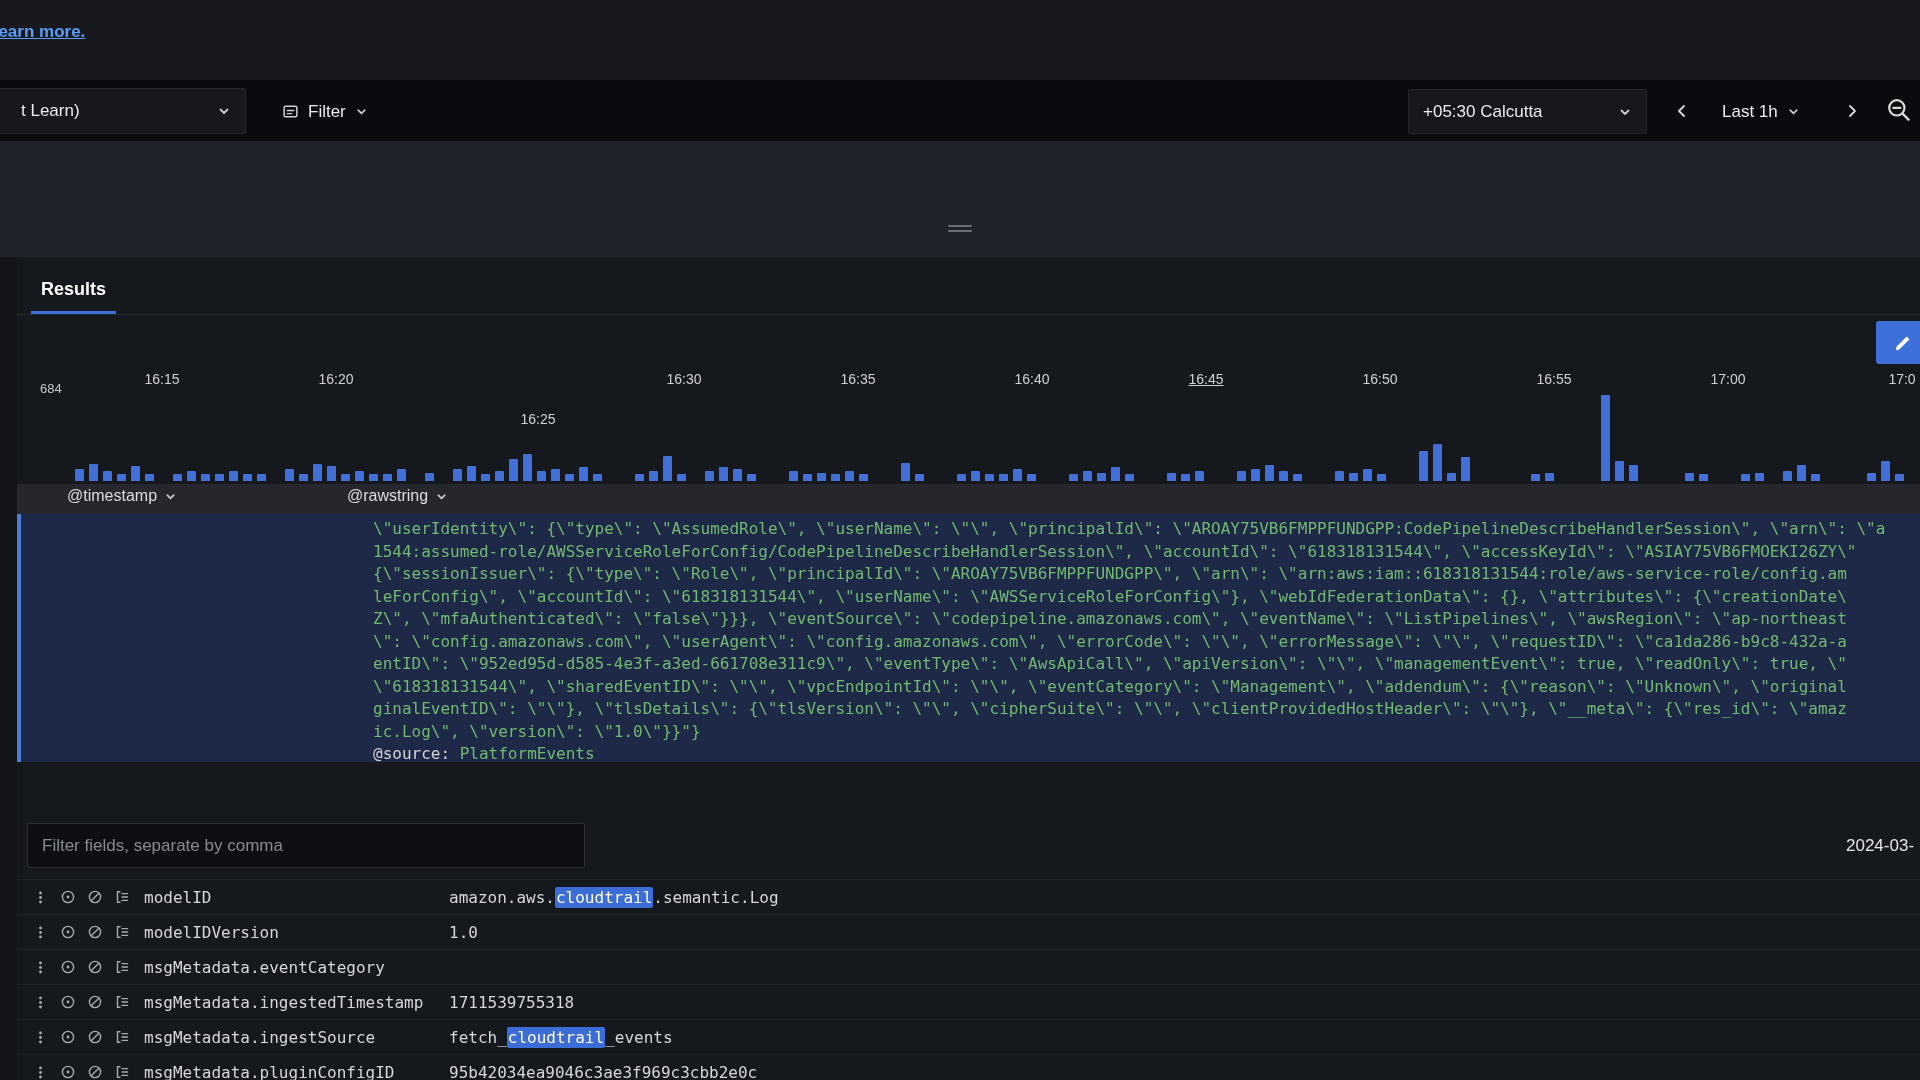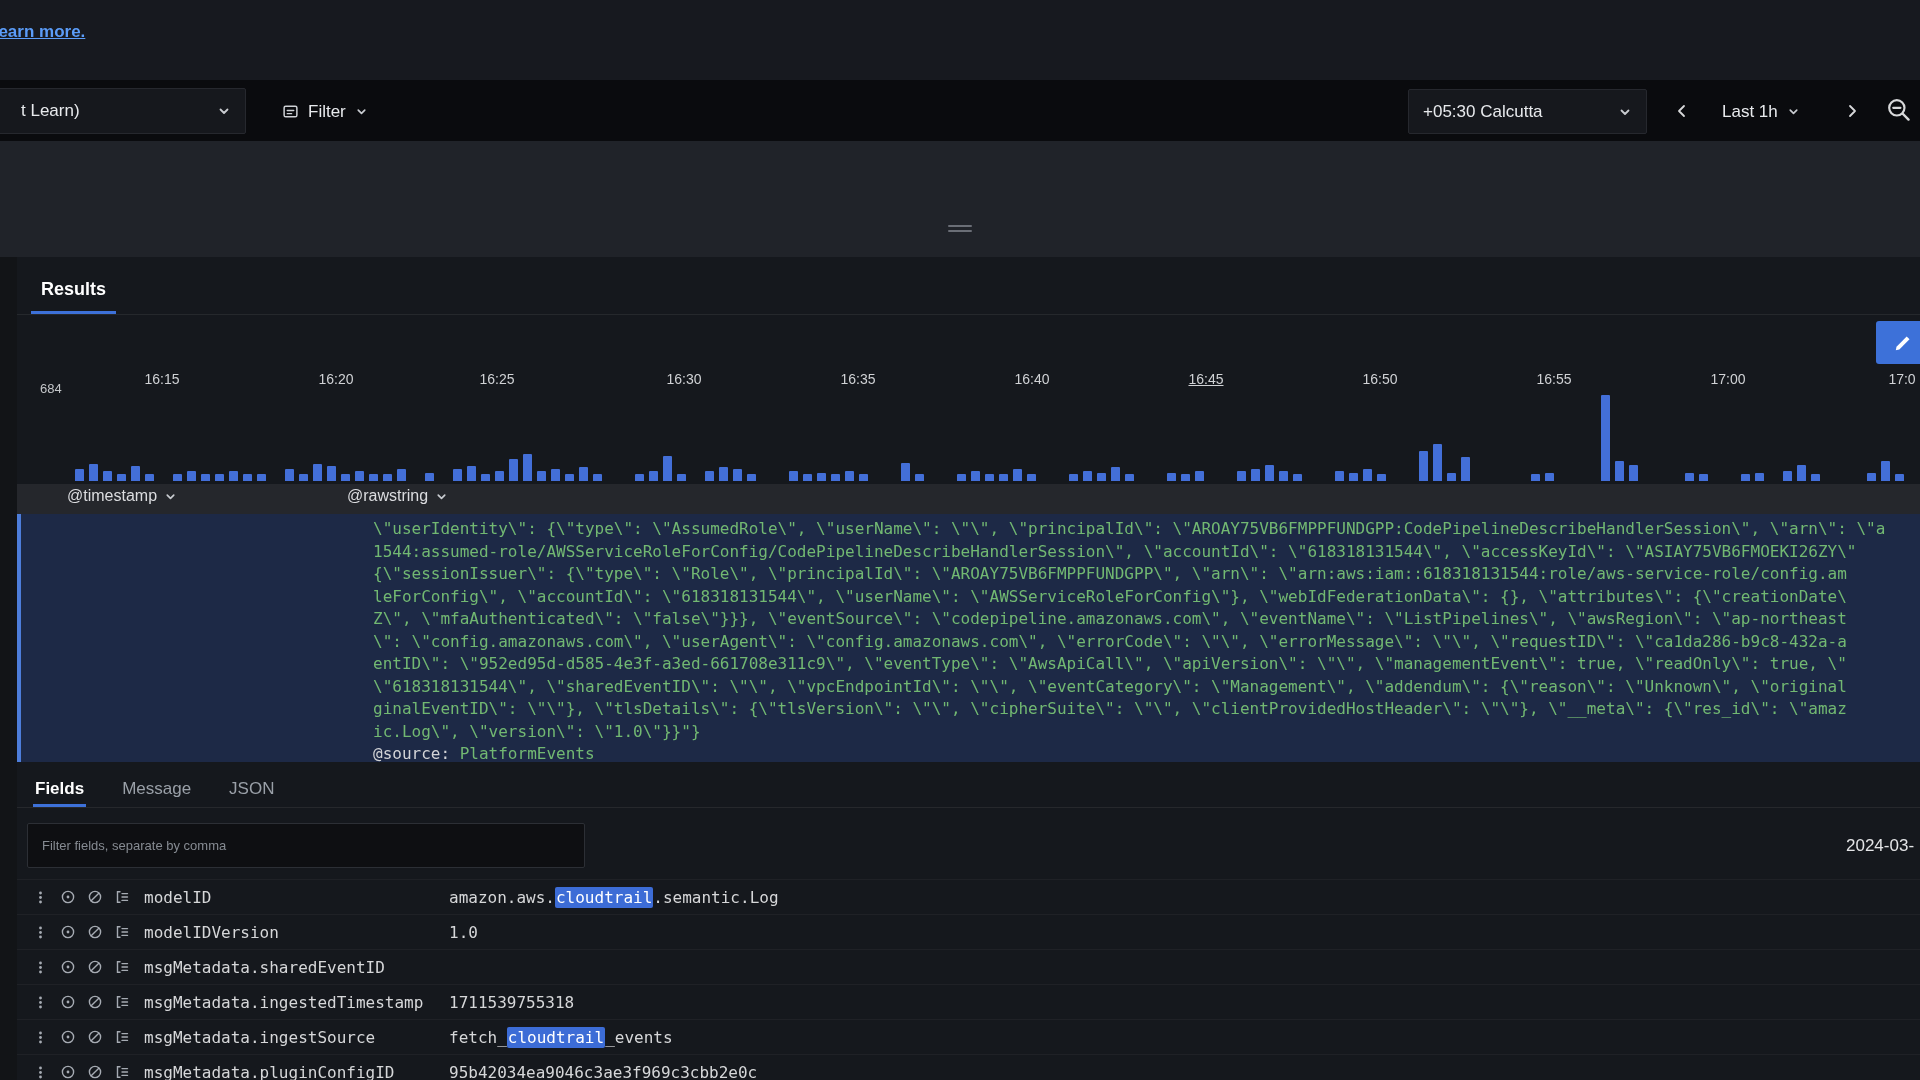--- a/index.html
+++ b/index.html
@@ -75,21 +75,21 @@
   .srcline .src-value{color:var(--log_green);}
 
   
   .detail-tabs{position:absolute;left:0;right:0;top:514px;height:37px;
     border-bottom:1px solid #26282c;padding-left:16px;display:flex;gap:34px;align-items:flex-end;}
   .dtab{font-size:17px;color:#9aa0a8;padding:0 2px 8px;}
   .dtab.active{color:#ffffff;font-weight:600;border-bottom:3px solid var(--accent);padding-bottom:5px;}
 
   
   .filter-input{position:absolute;left:10px;top:566px;width:558px;height:45px;background:#0e0f12;
-    border:1px solid #2c2f35;border-radius:2px;color:#d8d9da;font-size:13px;padding:0 14px;outline:none;}
+    border:1px solid #2c2f35;border-radius:2px;color:#d8d9da;font-size:17px;padding:0 14px;outline:none;}
   .filter-input::placeholder{color:#868b92;}
   .date-text{position:absolute;left:1829px;top:579px;font-size:17px;color:#e4e5e7;white-space:nowrap;}
 
   
   .field-rows{position:absolute;left:0;right:0;top:622px;}
   .frow{height:35px;display:flex;align-items:center;padding-left:10px;
     border-top:1px solid rgba(255,255,255,0.045);}
   .islot{width:27px;height:27px;display:flex;justify-content:center;align-items:center;flex:0 0 auto;}
   .fname{margin-left:9px;width:305px;font-family:"DejaVu Sans Mono",monospace;font-size:16px;
     color:#d6d7d9;white-space:nowrap;overflow:hidden;flex:0 0 auto;}
@@ -188,21 +188,21 @@
       <svg width="20" height="20" viewBox="0 0 20 20">
           <path d="M2.8 17.2 l0.7 -3.5 L13.7 3.5 l2.8 2.8 L6.3 16.5 z" fill="#ffffff"></path>
         </svg>
     </span>
   </button>
 
   <span class="count-label" data-interactable="false">684</span>
   <div id="hist-labels" data-interactable="false">
       <span class="hist-label" data-interactable="false" style="left: 145px;">16:15</span>
       <span class="hist-label" data-interactable="false" style="left: 319px;">16:20</span>
-      <span class="hist-label" data-interactable="false" style="left: 480px;">16:25</span>
+      <span class="hist-label" data-interactable="false" style="left: 521px; margin-top: 40px;">16:25</span>
       <span class="hist-label" data-interactable="false" style="left: 667px;">16:30</span>
       <span class="hist-label" data-interactable="false" style="left: 841px;">16:35</span>
       <span class="hist-label" data-interactable="false" style="left: 1015px;">16:40</span>
       <span class="hist-label" data-interactable="false" style="left: 1189px; text-decoration: underline;">16:45</span>
       <span class="hist-label" data-interactable="false" style="left: 1363px;">16:50</span>
       <span class="hist-label" data-interactable="false" style="left: 1537px;">16:55</span>
       <span class="hist-label" data-interactable="false" style="left: 1711px;">17:00</span>
       <span class="hist-label" data-interactable="false" style="left: 1885px;">17:0</span>
     </div>
   <div class="bars" id="bars" data-interactable="false">
@@ -356,25 +356,20 @@
           </svg>
       </span>
     </span>
   </div>
 
   <div class="logrow" data-interactable="true">
     <div class="accent" data-interactable="false"></div>
     <div class="loglines" id="loglines" data-interactable="false"><div data-interactable="false">\"userIdentity\": {\"type\": \"AssumedRole\", \"userName\": \"\", \"principalId\": \"AROAY75VB6FMPPFUNDGPP:CodePipelineDescribeHandlerSession\", \"arn\": \"a</div><div data-interactable="false">1544:assumed-role/AWSServiceRoleForConfig/CodePipelineDescribeHandlerSession\", \"accountId\": \"618318131544\", \"accessKeyId\": \"ASIAY75VB6FMOEKI26ZY\"</div><div data-interactable="false">{\"sessionIssuer\": {\"type\": \"Role\", \"principalId\": \"AROAY75VB6FMPPFUNDGPP\", \"arn\": \"arn:aws:iam::618318131544:role/aws-service-role/config.am</div><div data-interactable="false">leForConfig\", \"accountId\": \"618318131544\", \"userName\": \"AWSServiceRoleForConfig\"}, \"webIdFederationData\": {}, \"attributes\": {\"creationDate\</div><div data-interactable="false">Z\", \"mfaAuthenticated\": \"false\"}}}, \"eventSource\": \"codepipeline.amazonaws.com\", \"eventName\": \"ListPipelines\", \"awsRegion\": \"ap-northeast</div><div data-interactable="false">\": \"config.amazonaws.com\", \"userAgent\": \"config.amazonaws.com\", \"errorCode\": \"\", \"errorMessage\": \"\", \"requestID\": \"ca1da286-b9c8-432a-a</div><div data-interactable="false">entID\": \"952ed95d-d585-4e3f-a3ed-661708e311c9\", \"eventType\": \"AwsApiCall\", \"apiVersion\": \"\", \"managementEvent\": true, \"readOnly\": true, \"</div><div data-interactable="false">\"618318131544\", \"sharedEventID\": \"\", \"vpcEndpointId\": \"\", \"eventCategory\": \"Management\", \"addendum\": {\"reason\": \"Unknown\", \"original</div><div data-interactable="false">ginalEventID\": \"\"}, \"tlsDetails\": {\"tlsVersion\": \"\", \"cipherSuite\": \"\", \"clientProvidedHostHeader\": \"\"}, \"__meta\": {\"res_id\": \"amaz</div><div data-interactable="false">ic.Log\", \"version\": \"1.0\"}}"}</div><div class="srcline" data-interactable="false"><span class="src-label" data-interactable="false">@source: </span><span class="src-value" data-interactable="false">PlatformEvents</span></div></div>
   </div>
 
-  <div class="detail-tabs" id="detail-tabs" data-interactable="false">
-      <span class="dtab active" data-interactable="true">Fields</span>
-      <span class="dtab" data-interactable="true">Message</span>
-      <span class="dtab" data-interactable="true">JSON</span>
-    </div>
 
   <input class="filter-input" data-interactable="true" placeholder="Filter fields, separate by comma" style="">
   <span class="date-text" data-interactable="false">2024-03-</span>
 
   <div class="field-rows" id="field-rows" data-interactable="false">
   <div class="frow" data-interactable="true">
     <span class="islot" data-interactable="true">
       <svg width="15" height="15" viewBox="0 0 16 16">
             <circle cx="8" cy="3.2" r="1.5" fill="#a6abb3"></circle>
             <circle cx="8" cy="8" r="1.5" fill="#a6abb3"></circle>
@@ -452,21 +447,21 @@
             <circle cx="8" cy="8" r="5.6" stroke="#a6abb3" stroke-width="1.4" fill="none"></circle>
             <path d="M4.2 11.8 L11.8 4.2" stroke="#a6abb3" stroke-width="1.4" stroke-linecap="round"></path>
           </svg>
     </span>
     <span class="islot" data-interactable="true">
       <svg width="16" height="16" viewBox="0 0 16 16">
             <path d="M6 2.8 H3.5 V13.2 H6" stroke="#a6abb3" stroke-width="1.4" fill="none" stroke-linecap="round"></path>
             <path d="M8 4.6 H13.5 M8 8 H13.5 M8 11.4 H13.5" stroke="#a6abb3" stroke-width="1.4" stroke-linecap="round"></path>
           </svg>
     </span>
-    <span class="fname" data-interactable="false">msgMetadata.sharedEventID</span>
+    <span class="fname" data-interactable="false">msgMetadata.eventCategory</span>
   </div>
 
   <div class="frow" data-interactable="true">
     <span class="islot" data-interactable="true">
       <svg width="15" height="15" viewBox="0 0 16 16">
             <circle cx="8" cy="3.2" r="1.5" fill="#a6abb3"></circle>
             <circle cx="8" cy="8" r="1.5" fill="#a6abb3"></circle>
             <circle cx="8" cy="12.8" r="1.5" fill="#a6abb3"></circle>
           </svg>
     </span>

